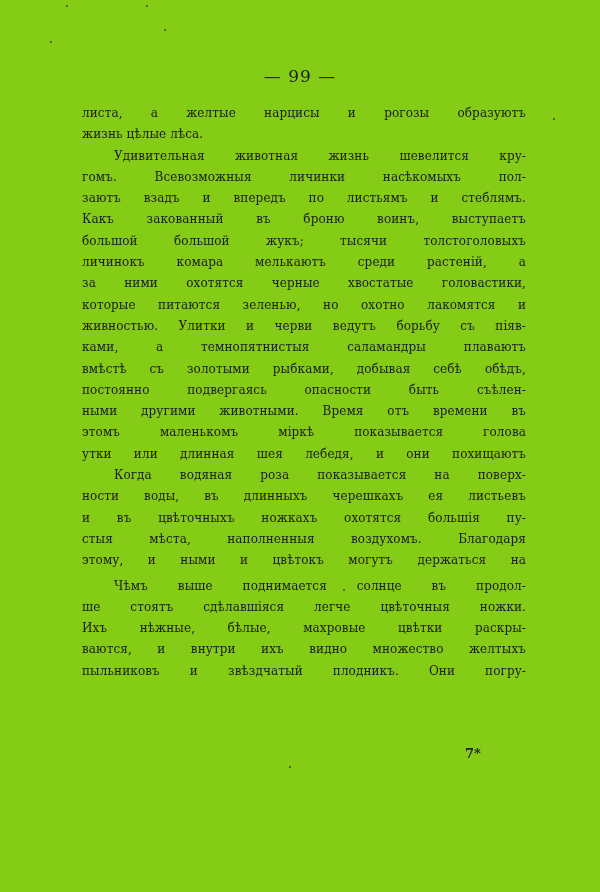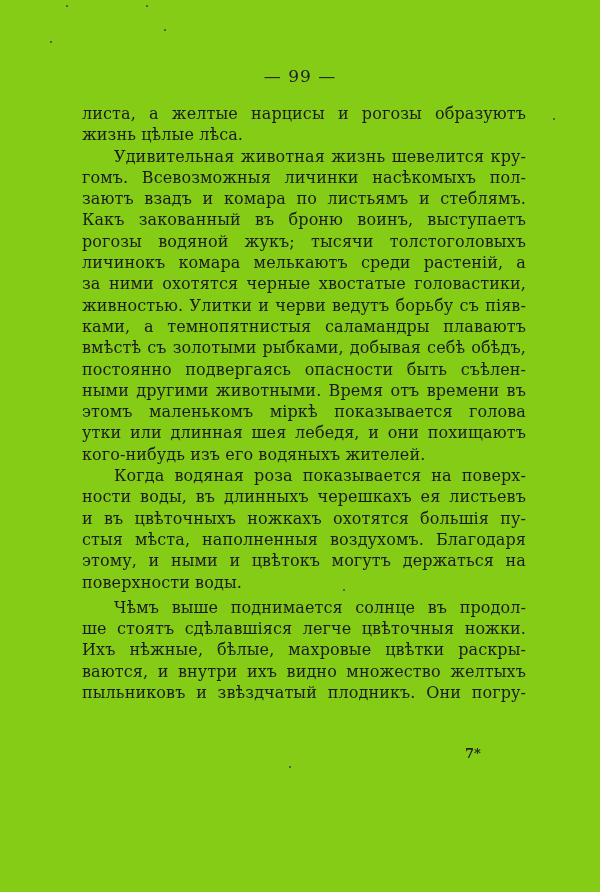--- a/index.html
+++ b/index.html
@@ -34,21 +34,21 @@
     }
     .text-block {
       position: absolute;
       left: 82px;
       top: 103px;
       width: 444px;
     }
     .line {
       height: 21.3px;
       line-height: 21.3px;
-      font-size: 16px;
+      font-size: 12px;
       white-space: nowrap;
       text-align: justify;
       text-align-last: justify;
       letter-spacing: 0.1px;
       color: #1c1c1c;
     }
     .line.indent {
       padding-left: 32px;
     }
     .line.last {
@@ -79,40 +79,39 @@
 
   <div class="page-number">— 99 —</div>
 
   <div class="text-block">
 
     <div class="line">листа, а желтые нарцисы и рогозы образуютъ</div>
     <div class="line last">жизнь цѣлые лѣса.</div>
 
     <div class="line indent">Удивительная животная жизнь шевелится кру-</div>
     <div class="line">гомъ. Всевозможныя личинки насѣкомыхъ пол-</div>
-    <div class="line">заютъ взадъ и комара по листьямъ и стеблямъ.</div>
+    <div class="line">заютъ взадъ и впередъ по листьямъ и стеблямъ.</div>
     <div class="line">Какъ закованный въ броню воинъ, выступаетъ</div>
-    <div class="line">рогозы водяной жукъ; тысячи толстоголовыхъ</div>
+    <div class="line">большой большой жукъ; тысячи толстоголовыхъ</div>
     <div class="line">личинокъ комара мелькаютъ среди растенiй, а</div>
     <div class="line">за ними охотятся черные хвостатые головастики,</div>
+    <div class="line">которые питаются зеленью, но охотно лакомятся и</div>
     <div class="line">живностью. Улитки и черви ведутъ борьбу съ піяв-</div>
     <div class="line">ками, а темнопятнистыя саламандры плаваютъ</div>
     <div class="line">вмѣстѣ съ золотыми рыбками, добывая себѣ обѣдъ,</div>
     <div class="line">постоянно подвергаясь опасности быть съѣлен-</div>
     <div class="line">ными другими животными. Время отъ времени въ</div>
     <div class="line">этомъ маленькомъ мiркѣ показывается голова</div>
     <div class="line">утки или длинная шея лебедя, и они похищаютъ</div>
-    <div class="line last">кого-нибудь изъ его водяныхъ жителей.</div>
 
     <div class="line indent">Когда водяная роза показывается на поверх-</div>
     <div class="line">ности воды, въ длинныхъ черешкахъ ея листьевъ</div>
     <div class="line">и въ цвѣточныхъ ножкахъ охотятся большія пу-</div>
     <div class="line">стыя мѣста, наполненныя воздухомъ. Благодаря</div>
     <div class="line">этому, и ными и цвѣтокъ могутъ держаться на</div>
-    <div class="line last">поверхности воды.</div>
 
     <div class="para-gap"></div>
 
     <div class="line indent">Чѣмъ выше поднимается солнце въ продол-</div>
     <div class="line">ше стоятъ сдѣлавшiяся легче цвѣточныя ножки.</div>
     <div class="line">Ихъ нѣжные, бѣлые, махровые цвѣтки раскры-</div>
     <div class="line">ваются, и внутри ихъ видно множество желтыхъ</div>
     <div class="line">пыльниковъ и звѣздчатый плодникъ. Они погру-</div>
   </div>
 

